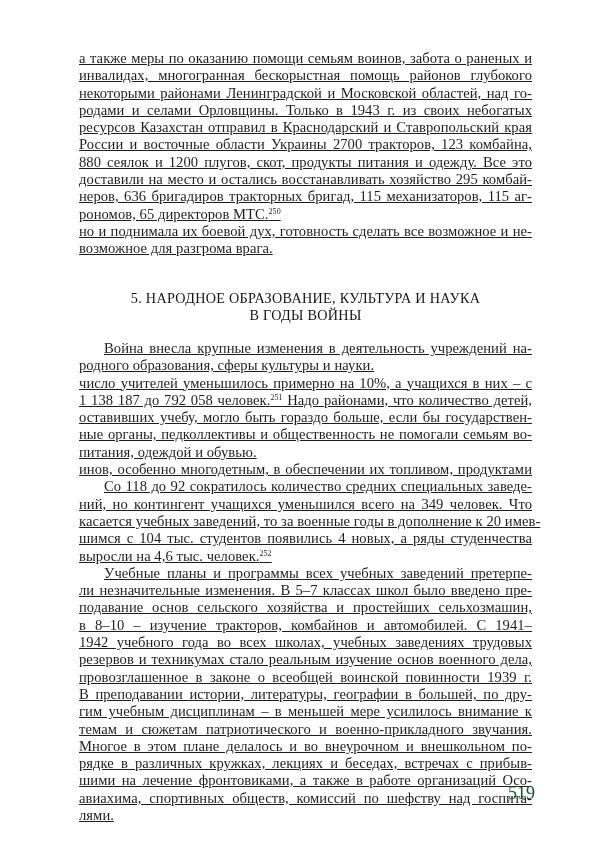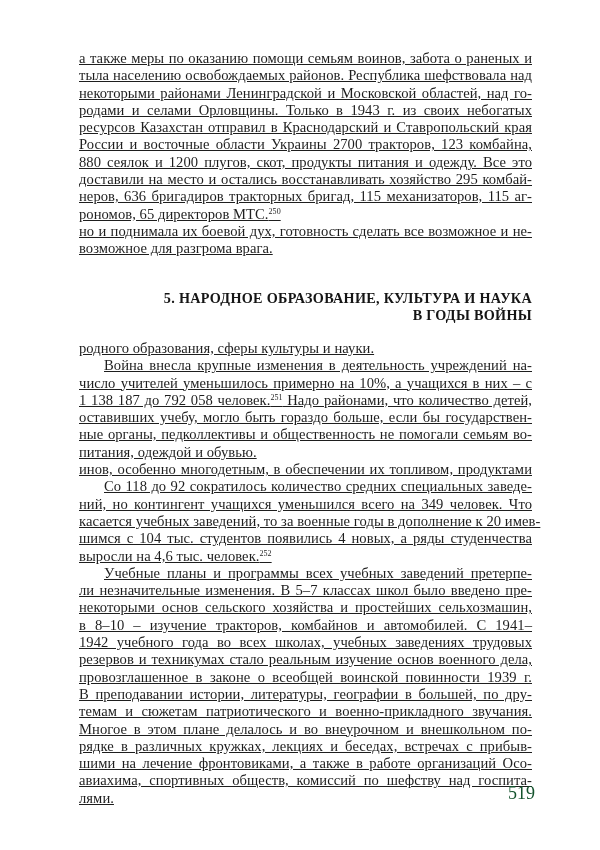--- a/index.html
+++ b/index.html
@@ -43,22 +43,22 @@
     sup.fn {
       font-size: 8px;
       vertical-align: 5px;
       line-height: 0;
     }
     .heading {
       position: absolute;
       left: 79px;
       width: 453px;
       top: 290px;
-      text-align: right;
-      font-weight: bold;
+      text-align: center;
+      font-weight: normal;
       font-size: 14.2px;
       line-height: 16.5px;
       letter-spacing: 0.3px;
       color: #151515;
     }
     .heading span { display: block; }
     .section2 {
       position: absolute;
       left: 79px;
       top: 340px;
@@ -72,21 +72,21 @@
       color: #14532d;
     }
   </style>
 </head>
 <body>
 
 <div class="page">
 
   <div class="para">
     <span class="line">а также меры по оказанию помощи семьям воинов, забота о раненых и</span>
-    <span class="line">тыла населению освобождаемых районов. Республика шефствовала над</span>
+    <span class="line">инвалидах, многогранная бескорыстная помощь районов глубокого</span>
     <span class="line">некоторыми районами Ленинградской и Московской областей, над го-</span>
     <span class="line">родами и селами Орловщины. Только в 1943 г. из своих небогатых</span>
     <span class="line">ресурсов Казахстан отправил в Краснодарский и Ставропольский края</span>
     <span class="line">России и восточные области Украины 2700 тракторов, 123 комбайна,</span>
     <span class="line">880 сеялок и 1200 плугов, скот, продукты питания и одежду. Все это</span>
     <span class="line">доставили на место и остались восстанавливать хозяйство 295 комбай-</span>
     <span class="line">неров, 636 бригадиров тракторных бригад, 115 механизаторов, 115 аг-</span>
     <span class="line last"><span>рономов, 65 директоров МТС.</span><sup class="fn">250</sup></span>
   </div>
 
@@ -96,22 +96,22 @@
   </div>
 </div>
 
 <div class="heading">
   <span>5. НАРОДНОЕ ОБРАЗОВАНИЕ, КУЛЬТУРА И НАУКА</span>
   <span>В ГОДЫ ВОЙНЫ</span>
 </div>
 
 <div class="section2">
   <div class="para">
+    <span class="line first">Война внесла крупные изменения в деятельность учреждений на-</span>
     <span class="line last">родного образования, сферы культуры и науки.</span>
-    <span class="line first">Война внесла крупные изменения в деятельность учреждений на-</span>
   </div>
 
   <div class="para">
     <span class="line">число учителей уменьшилось примерно на 10%, а учащихся в них – с</span>
     <span class="line"><span>1 138 187 до 792 058 человек.</span><sup class="fn">251</sup><span> Надо районами, что количество детей,</span></span>
     <span class="line">оставивших учебу, могло быть гораздо больше, если бы государствен-</span>
     <span class="line">ные органы, педколлективы и общественность не помогали семьям во-</span>
     <span class="line last">питания, одеждой и обувью.</span>
     <span class="line">инов, особенно многодетным, в обеспечении их топливом, продуктами</span>
   </div>
@@ -120,26 +120,27 @@
     <span class="line first">Со 118 до 92 сократилось количество средних специальных заведе-</span>
     <span class="line">ний, но контингент учащихся уменьшился всего на 349 человек. Что</span>
     <span class="line">касается учебных заведений, то за военные годы в дополнение к 20 имев-</span>
     <span class="line">шимся с 104 тыс. студентов появились 4 новых, а ряды студенчества</span>
     <span class="line last"><span>выросли на 4,6 тыс. человек.</span><sup class="fn">252</sup></span>
   </div>
 
   <div class="para">
     <span class="line first">Учебные планы и программы всех учебных заведений претерпе-</span>
     <span class="line">ли незначительные изменения. В 5–7 классах школ было введено пре-</span>
-    <span class="line">некоторыми основ сельского хозяйства и простейших сельхозмашин,</span>
+    <span class="line">подавание основ сельского хозяйства и простейших сельхозмашин,</span>
     <span class="line">в 8–10 – изучение тракторов, комбайнов и автомобилей. С 1941–</span>
     <span class="line">1942 учебного года во всех школах, учебных заведениях трудовых</span>
     <span class="line">резервов и техникумах стало реальным изучение основ военного дела,</span>
     <span class="line">провозглашенное в законе о всеобщей воинской повинности 1939 г.</span>
     <span class="line">В преподавании истории, литературы, географии в большей, по дру-</span>
+    <span class="line">гим учебным дисциплинам – в меньшей мере усилилось внимание к</span>
     <span class="line">темам и сюжетам патриотического и военно-прикладного звучания.</span>
     <span class="line">Многое в этом плане делалось и во внеурочном и внешкольном по-</span>
     <span class="line">рядке в различных кружках, лекциях и беседах, встречах с прибыв-</span>
     <span class="line">шими на лечение фронтовиками, а также в работе организаций Осо-</span>
     <span class="line">авиахима, спортивных обществ,  комиссий по шефству над госпита-</span>
     <span class="line last">лями.</span>
   </div>
 </div>
 
 <div class="page-number">519</div>

